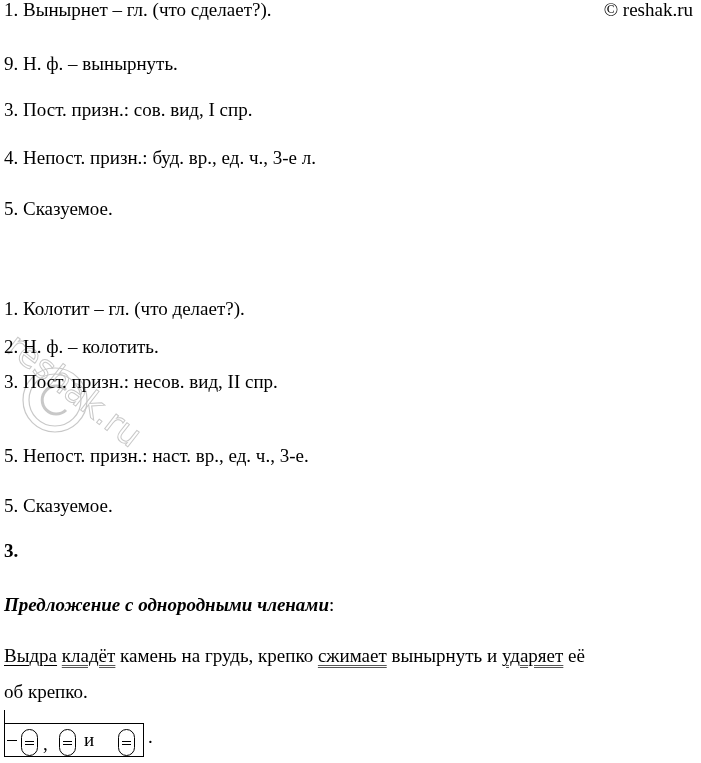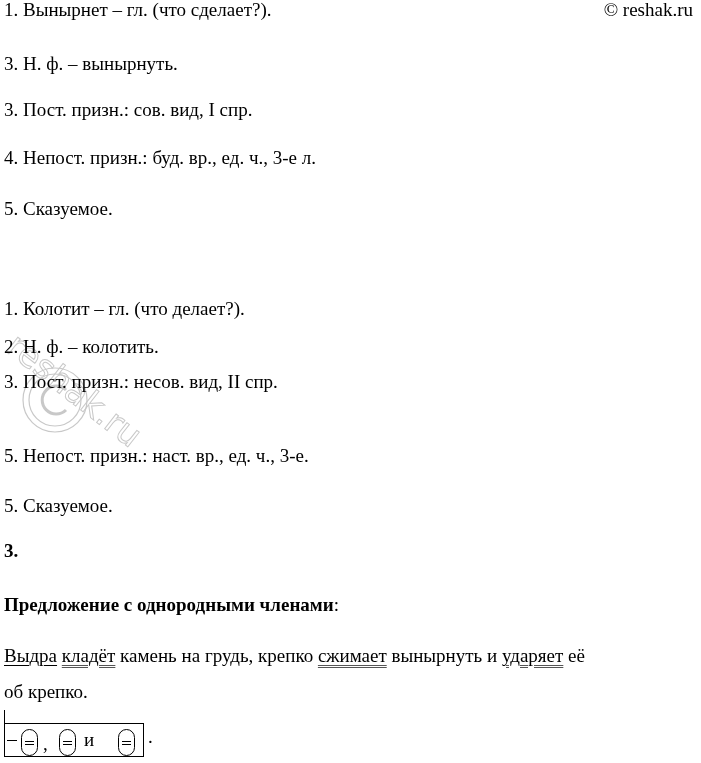--- a/index.html
+++ b/index.html
@@ -24,21 +24,21 @@
     }
     .copyright {
       position: absolute;
       right: 8px;
       top: -2px;
       font-size: 19px;
       line-height: 24px;
       white-space: nowrap;
     }
     .bold { font-weight: bold; }
-    .bolditalic { font-weight: bold; }
+    .bolditalic { font-weight: bold; font-style: italic; }
     .u-single {
       text-decoration: underline;
       text-decoration-thickness: 1px;
       text-underline-offset: 3px;
       margin-top: 40px;
     }
     .u-double {
       text-decoration: underline double;
       text-decoration-thickness: 1px;
       text-underline-offset: 3px;
@@ -115,21 +115,21 @@
       font-size: 19px;
       line-height: 24px;
     }
   </style>
 </head>
 <body>
 
 <div class="copyright">© reshak.ru</div>
 
 <div class="line" style="top:-2px">1. Вынырнет – гл. (что сделает?).</div>
-<div class="line" style="top:52px">3. Н. ф. – вынырнуть.</div>
+<div class="line" style="top:52px">9. Н. ф. – вынырнуть.</div>
 <div class="line" style="top:98px">3. Пост. призн.: сов. вид, I спр.</div>
 <div class="line" style="top:146px">4. Непост. призн.: буд. вр., ед. ч., 3-е л.</div>
 <div class="line" style="top:197px">5. Сказуемое.</div>
 
 <svg class="watermark" viewBox="0 0 200 130" xmlns="http://www.w3.org/2000/svg">
   <g fill="none" stroke="#c8c8c8" stroke-width="1.2">
     <circle cx="55" cy="80" r="32"></circle>
     <circle cx="55" cy="80" r="26"></circle>
     <path d="M66 70 A14 14 0 1 0 66 90" stroke-width="3"></path>
   </g>

